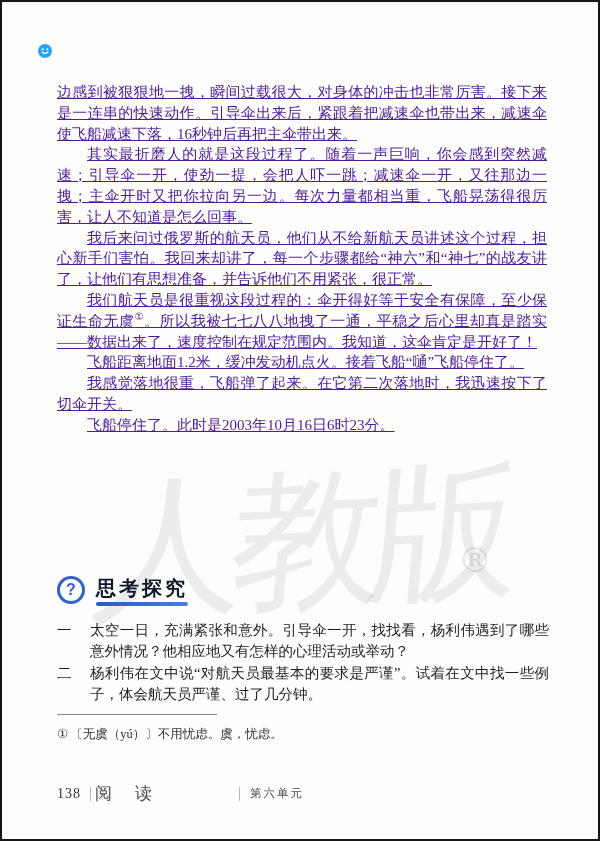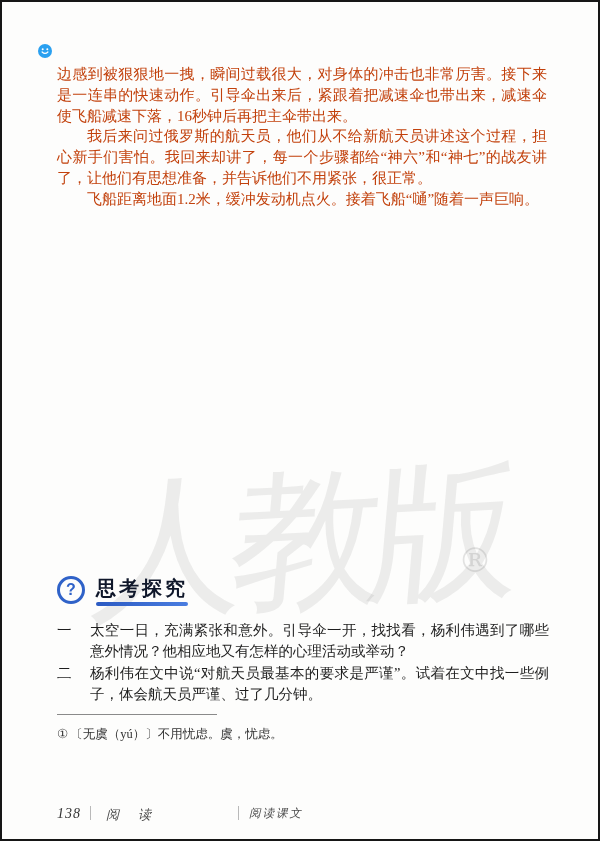--- a/index.html
+++ b/index.html
@@ -25,23 +25,24 @@
     pointer-events:none;
   }
   .watermark-reg{
     position:absolute;left:456px;top:538px;z-index:0;
     font-size:34px;color:rgba(90,90,90,0.16);
     font-family:"DejaVu Serif",serif;
     pointer-events:none;
   }
   
   .content{
-    position:absolute;left:55px;top:62px;width:490px;z-index:1;
-    font-size:15px;line-height:20.8px;color:#c2410c;
+    position:absolute;left:55px;top:80px;width:490px;z-index:1;
+    font-size:15px;line-height:20.8px;color:#4c1d95;
     text-align:justify;
+    text-decoration:underline;
   }
   .content p{margin:0;}
   .content p.indent{text-indent:2em;}
   .fnref{font-size:10px;vertical-align:super;line-height:0;}
   
   .explore{
     position:absolute;left:55px;top:574px;z-index:1;
     display:flex;align-items:flex-start;
   }
   .qicon{
@@ -73,26 +74,26 @@
     position:absolute;left:55px;top:712px;width:160px;height:1px;
     background:#8a8a8a;z-index:1;
   }
   .footnote{
     position:absolute;left:55px;top:724px;z-index:1;
     font-size:12.5px;color:#333;display:flex;
   }
   .footnote .fmark{margin-right:2px;}
   
   .footer{
-    position:absolute;left:55px;top:804px;z-index:1;
-    display:flex;color:#4a4a4a;font-style:italic;
+    position:absolute;left:55px;top:780px;z-index:1;
+    display:flex;align-items:center;color:#4a4a4a;
   }
   .pagenum{font-size:14px;color:#333;letter-spacing:1px;}
   .fdiv{width:1px;height:14px;background:#b9b9b9;margin-left:9px;}
-  .fsection{font-size:13px;letter-spacing:3px;margin-left:15px;}
+  .fsection{font-size:17px;letter-spacing:3px;margin-left:4px;}
   .fdiv2{margin-left:84px;}
   .funit{font-size:11.5px;letter-spacing:2px;margin-left:10px;}
 </style>
 </head>
 <body>
 
 <div class="page">
 
   <div class="smiley">
     <svg width="14" height="14" viewBox="0 0 14 14">
@@ -101,22 +102,26 @@
       <circle cx="9.3" cy="5.3" r="1" fill="#ffffff"></circle>
       <path d="M4.1 8 Q7 10.9 9.9 8" stroke="#ffffff" stroke-width="1.2" fill="none" stroke-linecap="round"></path>
     </svg>
   </div>
 
   <div class="watermark">人教版</div>
   <div class="watermark-reg">®</div>
 
   <div class="content">
     <p>边感到被狠狠地一拽，瞬间过载很大，对身体的冲击也非常厉害。接下来是一连串的快速动作。引导伞出来后，紧跟着把减速伞也带出来，减速伞使飞船减速下落，16秒钟后再把主伞带出来。</p>
+    <p class="indent">其实最折磨人的就是这段过程了。随着一声巨响，你会感到突然减速；引导伞一开，使劲一提，会把人吓一跳；减速伞一开，又往那边一拽；主伞开时又把你拉向另一边。每次力量都相当重，飞船晃荡得很厉害，让人不知道是怎么回事。</p>
     <p class="indent">我后来问过俄罗斯的航天员，他们从不给新航天员讲述这个过程，担心新手们害怕。我回来却讲了，每一个步骤都给“神六”和“神七”的战友讲了，让他们有思想准备，并告诉他们不用紧张，很正常。</p>
-    <p class="indent">飞船距离地面1.2米，缓冲发动机点火。接着飞船“嗵”随着一声巨响。</p>
+    <p class="indent"><span>我们航天员是很重视这段过程的：伞开得好等于安全有保障，至少保证生命无虞</span><sup class="fnref">①</sup><span>。所以我被七七八八地拽了一通，平稳之后心里却真是踏实——数据出来了，速度控制在规定范围内。我知道，这伞肯定是开好了！</span></p>
+    <p class="indent">飞船距离地面1.2米，缓冲发动机点火。接着飞船“嗵”飞船停住了。</p>
+    <p class="indent">我感觉落地很重，飞船弹了起来。在它第二次落地时，我迅速按下了切伞开关。</p>
+    <p class="indent">飞船停住了。此时是2003年10月16日6时23分。</p>
   </div>
 
   <div class="explore">
     <div class="qicon">?</div>
     <div class="title-col">
       <div class="qtitle">思考探究</div>
       <div class="qunderline"></div>
     </div>
   </div>
 
@@ -135,16 +140,16 @@
   <div class="footnote">
     <span class="fmark">①</span>
     <span>〔无虞（yú）〕不用忧虑。虞，忧虑。</span>
   </div>
 
   <div class="footer">
     <span class="pagenum">138</span>
     <span class="fdiv"></span>
     <span class="fsection">阅　读</span>
     <span class="fdiv fdiv2"></span>
-    <span class="funit">阅读课文</span>
+    <span class="funit">第六单元</span>
   </div>
 
 </div>
 
 </body></html>

